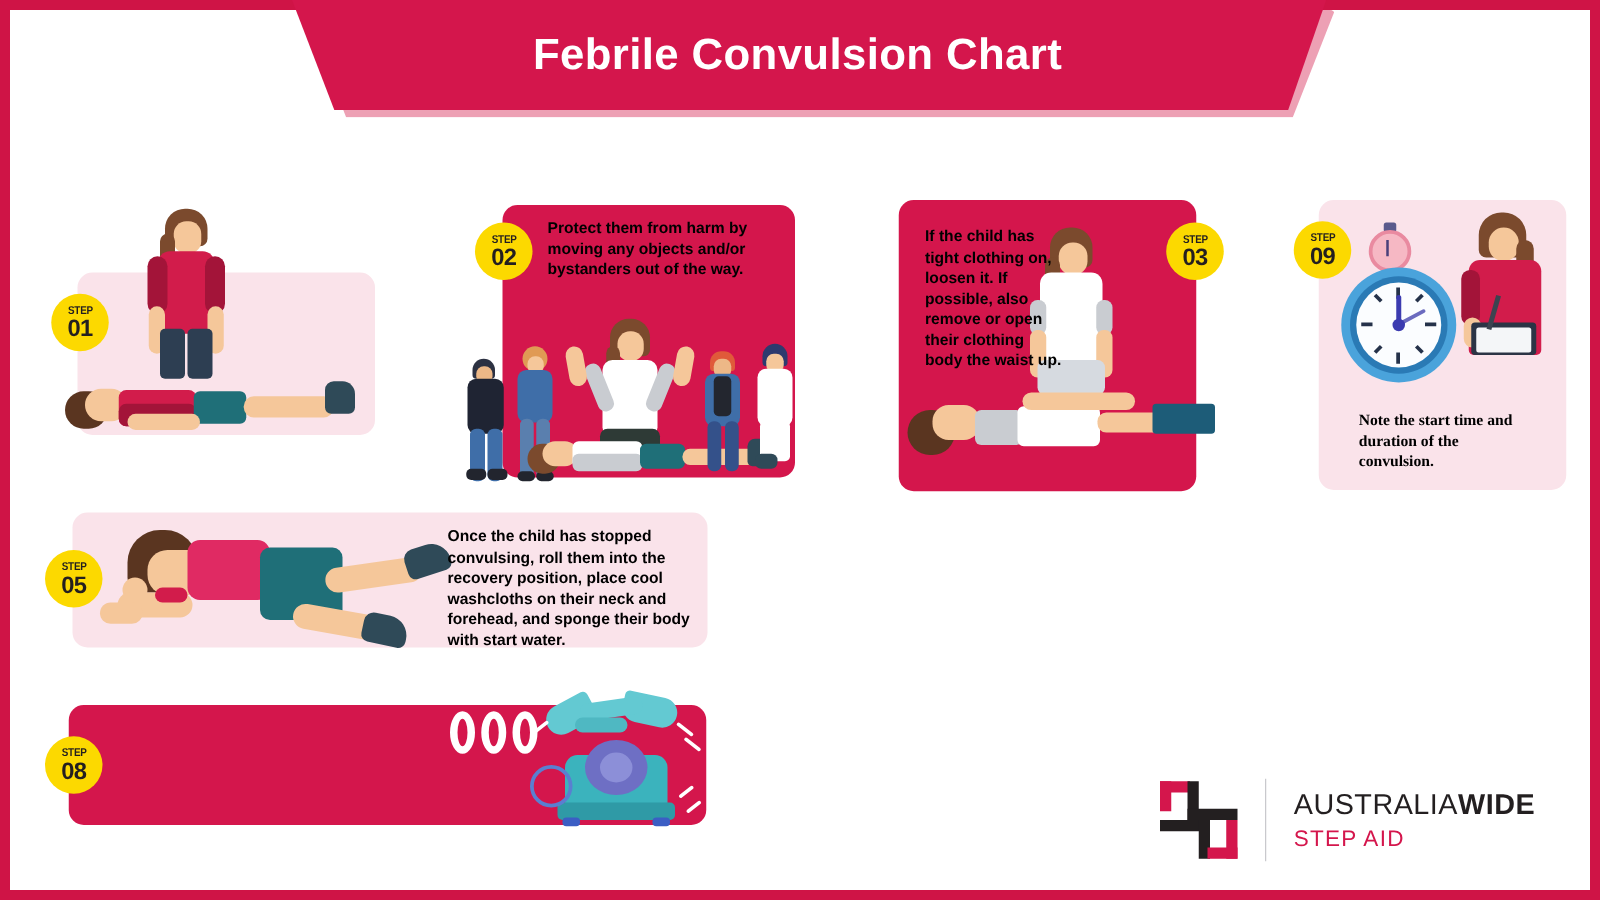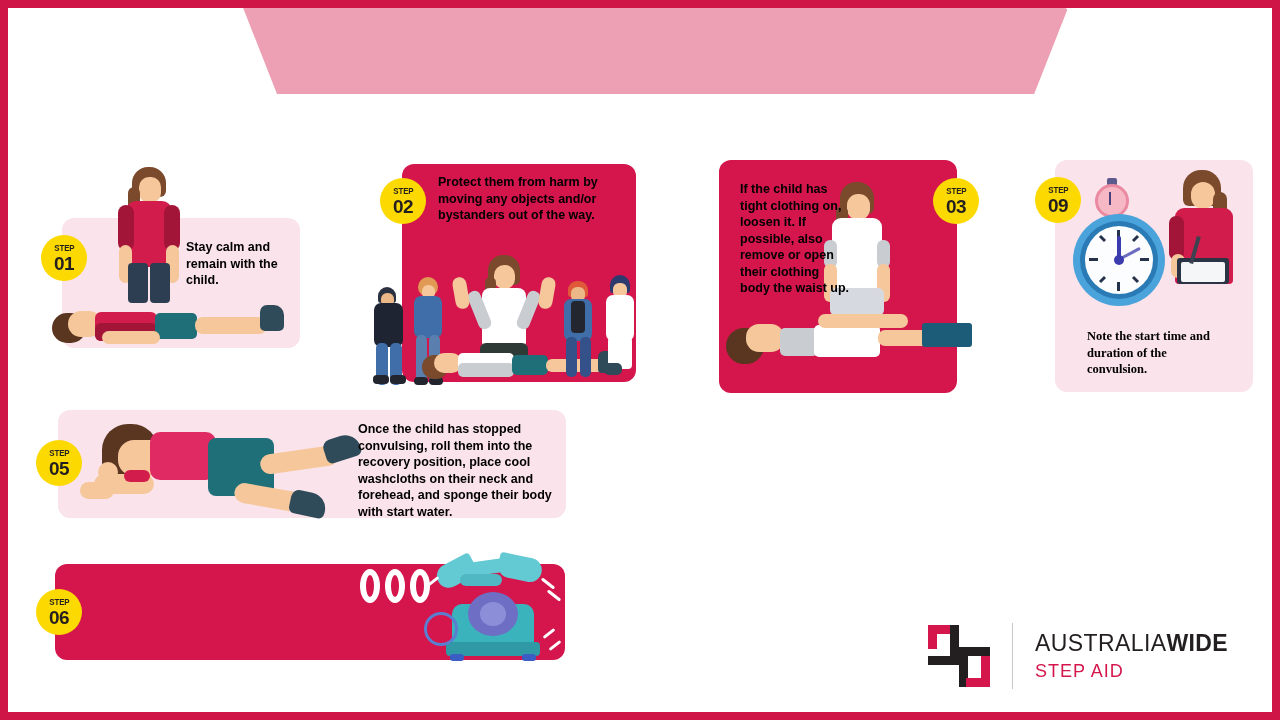--- a/index.html
+++ b/index.html
@@ -112,20 +112,23 @@
   }
 </style>
 </head>
 <body>
 
 <div id="stage">
   <div class="page-white"></div>
 
   <div class="banner-wrap">
     <div class="banner-shadow"></div>
+    <div class="banner">
+      <div class="banner-title">Febrile Convulsion Chart</div>
+    </div>
   </div>
 
   <div class="card pink" style="left:62px; top:218px; width:238px; height:130px;">
     <div class="card-bg"></div>
   </div>
 
   <div class="ill" style="left:40px; top:165px; width:265px; height:185px; z-index:5;">
 
     <div class="sh hairbr" style="left:92px; top:2px; width:34px; height:30px; border-radius:16px 16px 6px 6px;"></div>
     <div class="sh skin" style="left:99px; top:12px; width:22px; height:26px; border-radius:10px;"></div>
@@ -140,21 +143,20 @@
 
     <div class="sh hairdk" style="left:12px; top:148px; width:34px; height:30px; border-radius:16px;"></div>
     <div class="sh skin" style="left:28px; top:146px; width:34px; height:26px; border-radius:13px;"></div>
     <div class="sh red-top" style="left:55px; top:147px; width:62px; height:29px; border-radius:6px;"></div>
     <div class="sh dkred" style="left:55px; top:158px; width:62px; height:18px; border-radius:6px;"></div>
     <div class="sh teal" style="left:115px; top:148px; width:42px; height:26px; border-radius:5px;"></div>
     <div class="sh skin" style="left:155px; top:152px; width:72px; height:17px; border-radius:8px;"></div>
     <div class="sh shoe" style="left:220px; top:140px; width:24px; height:26px; border-radius:7px 10px 5px 5px;"></div>
     <div class="sh skin" style="left:62px; top:166px; width:58px; height:13px; border-radius:7px;"></div>
   </div>
-  <div class="card-text" style="left:186px; top:239px; width:104px;">Stay calm and remain with the child.</div>
   <div class="badge" style="left:41px; top:235px;">
     <span class="b-step">STEP</span>
     <span class="b-num">01</span>
   </div>
 
   <div class="card red" style="left:402px; top:164px; width:234px; height:218px;">
     <div class="card-bg"></div>
   </div>
 
   <div class="ill" style="left:372px; top:255px; width:270px; height:128px; z-index:5;">
@@ -329,21 +331,21 @@
     <div class="sh" style="left:36px; top:18px; width:42px; height:12px; border-radius:6px; background:#4fb8c2;"></div>
     <div class="sh" style="left:0px; top:56px; width:34px; height:34px; border:3px solid #5a7fd0; border-radius:50%; background:transparent;"></div>
     <div class="sh" style="left:116px; top:26px; width:16px; height:3px; border-radius:2px; background:#ffffff; transform:rotate(38deg);"></div>
     <div class="sh" style="left:122px; top:38px; width:16px; height:3px; border-radius:2px; background:#ffffff; transform:rotate(38deg);"></div>
     <div class="sh" style="left:118px; top:76px; width:14px; height:3px; border-radius:2px; background:#ffffff; transform:rotate(-38deg);"></div>
     <div class="sh" style="left:124px; top:88px; width:14px; height:3px; border-radius:2px; background:#ffffff; transform:rotate(-38deg);"></div>
     <div class="sh" style="left:2px; top:24px; width:14px; height:3px; border-radius:2px; background:#ffffff; transform:rotate(-38deg);"></div>
   </div>
   <div class="badge" style="left:36px; top:589px;">
     <span class="b-step">STEP</span>
-    <span class="b-num">06</span>
+    <span class="b-num">08</span>
   </div>
 
   <div class="logo-band">
     <div class="logo-band-inner">
       <div class="logo-cross">
         <i style="left:0; top:0; width:24px; height:9px; background:#d4164c;"></i>
         <i style="left:0; top:0; width:9px; height:24px; background:#d4164c;"></i>
         <i style="left:22px; top:0; width:9px; height:31px; background:#231f20;"></i>
         <i style="left:22px; top:22px; width:40px; height:9px; background:#231f20;"></i>
         <i style="left:0; top:31px; width:40px; height:9px; background:#231f20;"></i>

